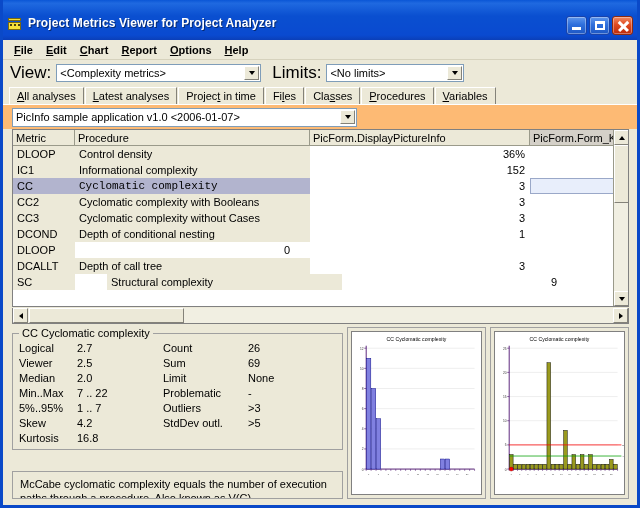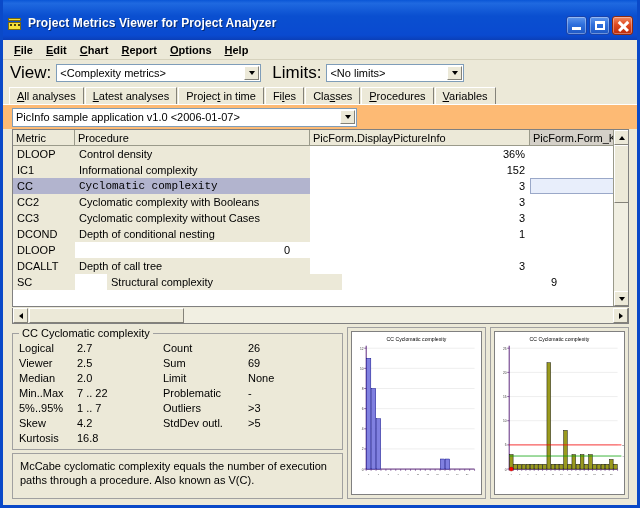--- a/index.html
+++ b/index.html
@@ -278,21 +278,21 @@
     font-size: 11px; padding: 0 3px; color:#000;
   }
   .statgrid {
     display: grid;
     grid-template-columns: 58px 86px 85px auto;
     row-gap: 1px;
     font-size: 11px;
   }
   .statgrid span { line-height: 14px; white-space: nowrap; }
   #descbox {
-    margin-top: 3px;
+    margin-top: 21px;
     flex: 1 1 auto;
     border: 1px solid #a0a0a0;
     background: #ece9d8;
     padding: 5px 7px;
     font-size: 11px;
     line-height: 14px;
     box-sizing: border-box;
     overflow: hidden;
   }
   .chartpane {

